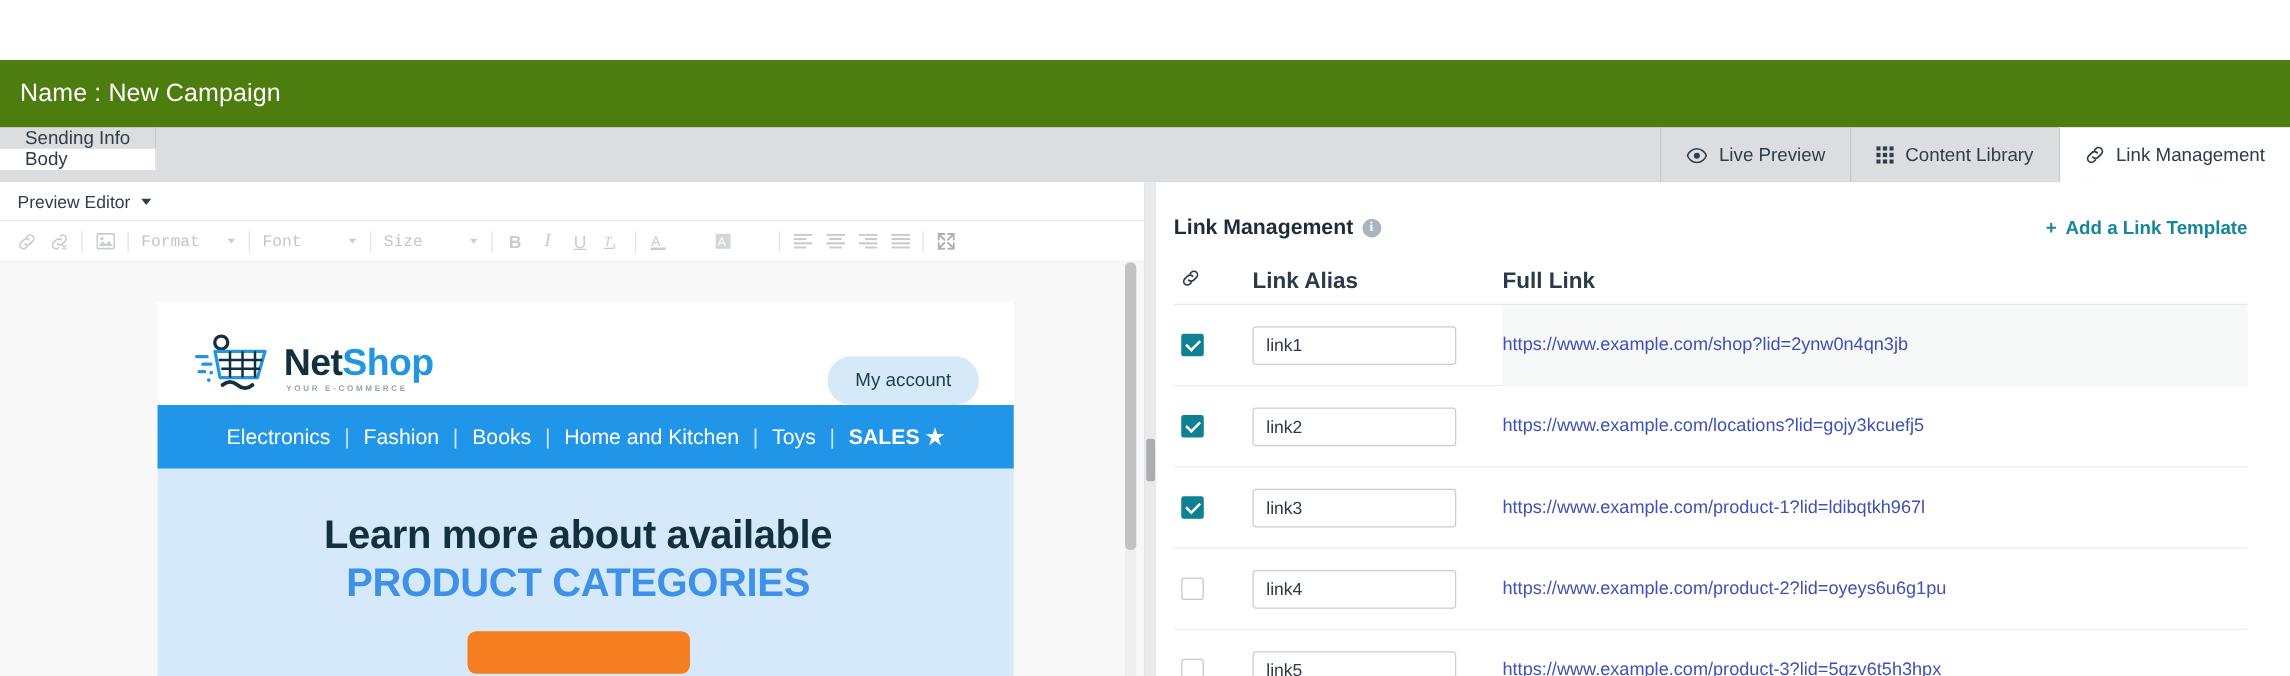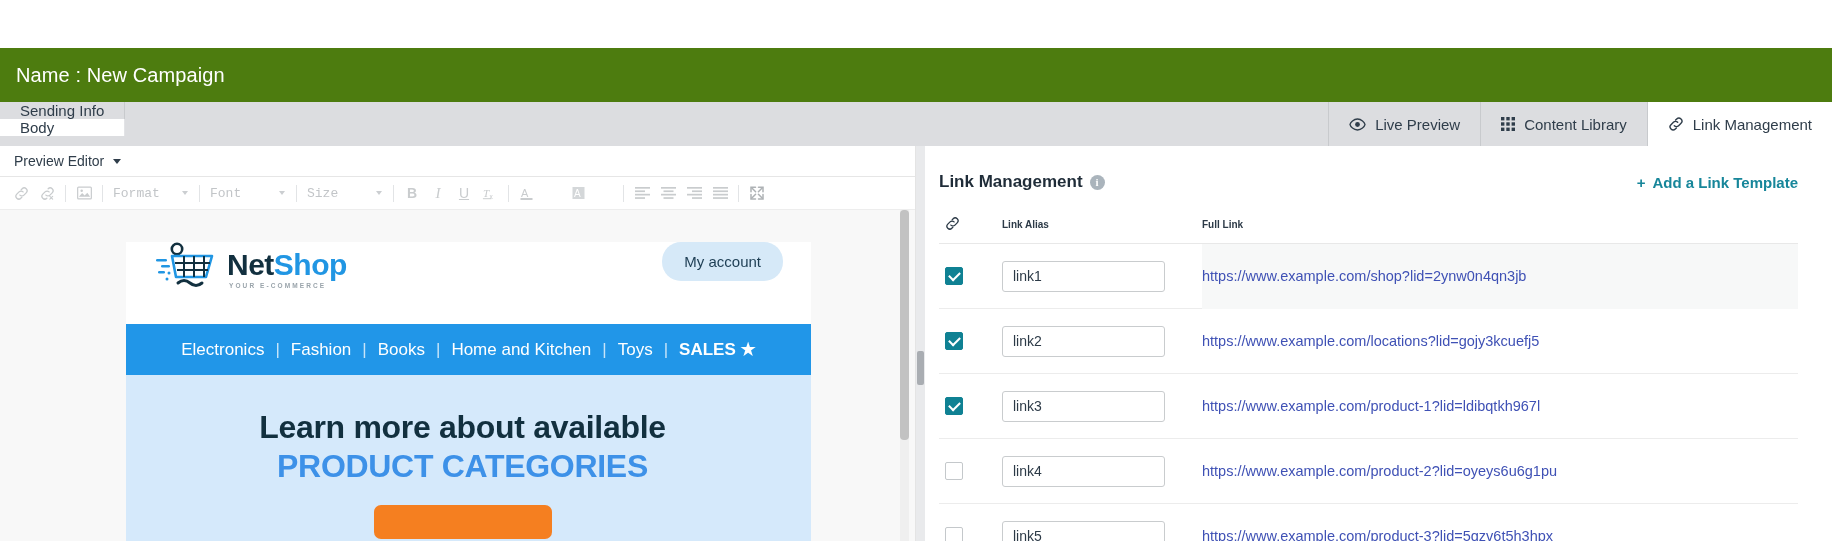--- a/index.html
+++ b/index.html
@@ -135,21 +135,21 @@
     padding-top: 32px;
   }
   .email {
     width: 685px;
     margin-left: 126px;
     background: #ffffff;
   }
   .email-top {
     height: 82px;
     display: flex;
-    align-items: flex-start;
+    align-items: flex-end;
     padding: 0 28px;
     background: #ffffff;
   }
   .logo-wrap { display: flex; align-items: center; gap: 11px; }
   .logo-text {
     display: flex; flex-direction: column; line-height: 1;
   }
   .logo-name { font-size: 30px; font-weight: bold; letter-spacing: -.5px; }
   .logo-name .dark { color: #12303f; }
   .logo-name .blue { color: #2196e3; }
@@ -267,21 +267,21 @@
     font-size: 15px;
     font-weight: bold;
     cursor: pointer;
     display: flex; align-items: center; gap: 7px;
     white-space: nowrap;
   }
   .lp-table { padding: 0 34px 0 14px; }
   .lp-thead {
     display: flex; align-items: center;
     height: 38px;
-    font-size: 10px; font-weight: bold; color: #2c3a47;
+    font-size: 18px; font-weight: bold; color: #2c3a47;
     border-bottom: 1px solid #e8e8e8;
   }
   .col-chk  { width: 63px; display: flex; align-items: center; padding-left: 6px; }
   .col-alias{ width: 200px; }
   .col-full { flex: 1; }
   .lp-row {
     display: flex; align-items: center;
     height: 65px;
     border-bottom: 1px solid #ececec;
   }

